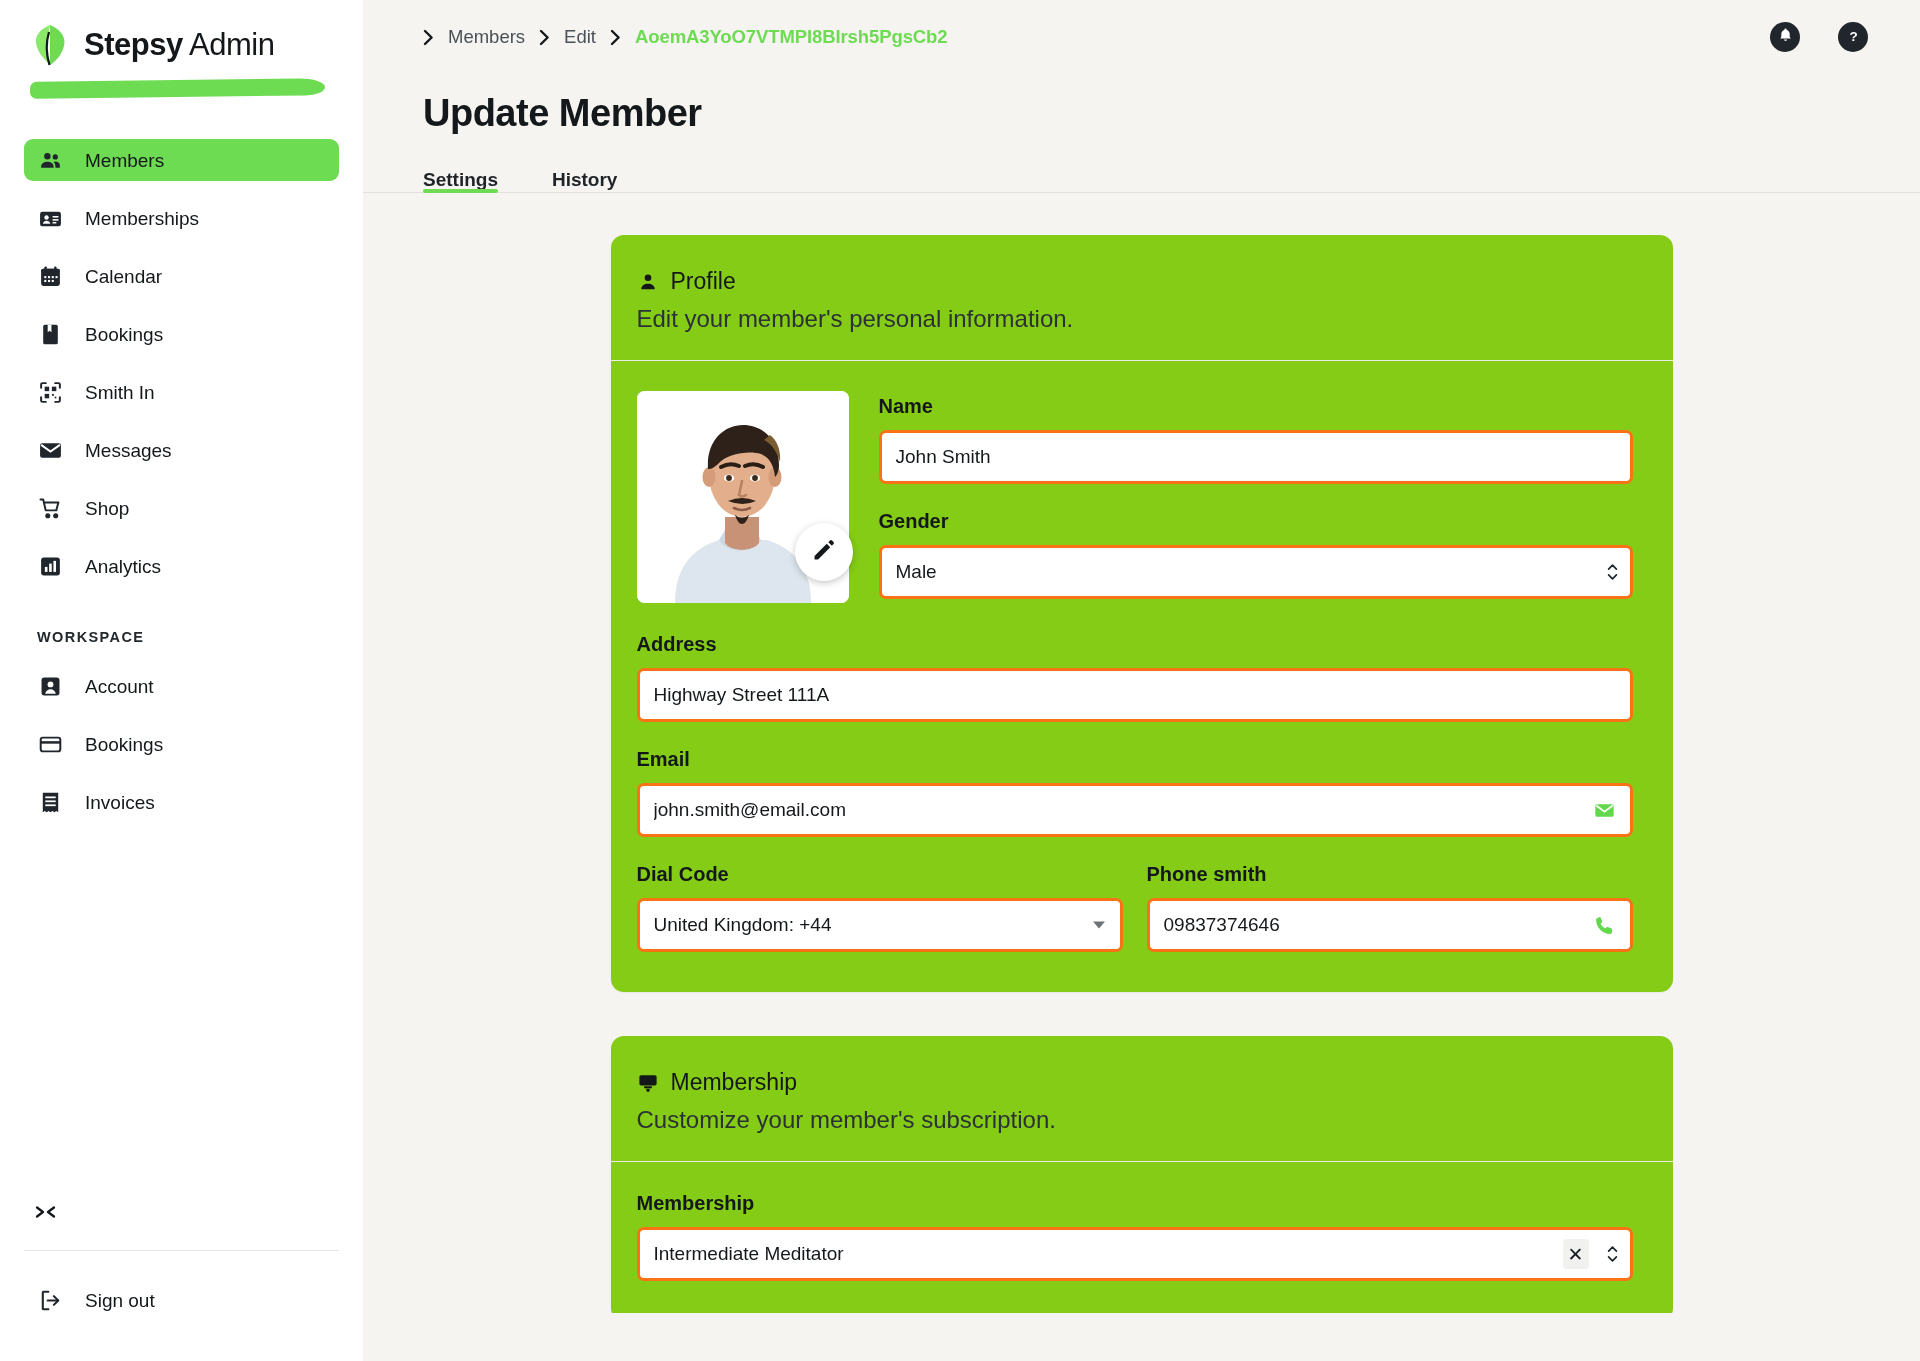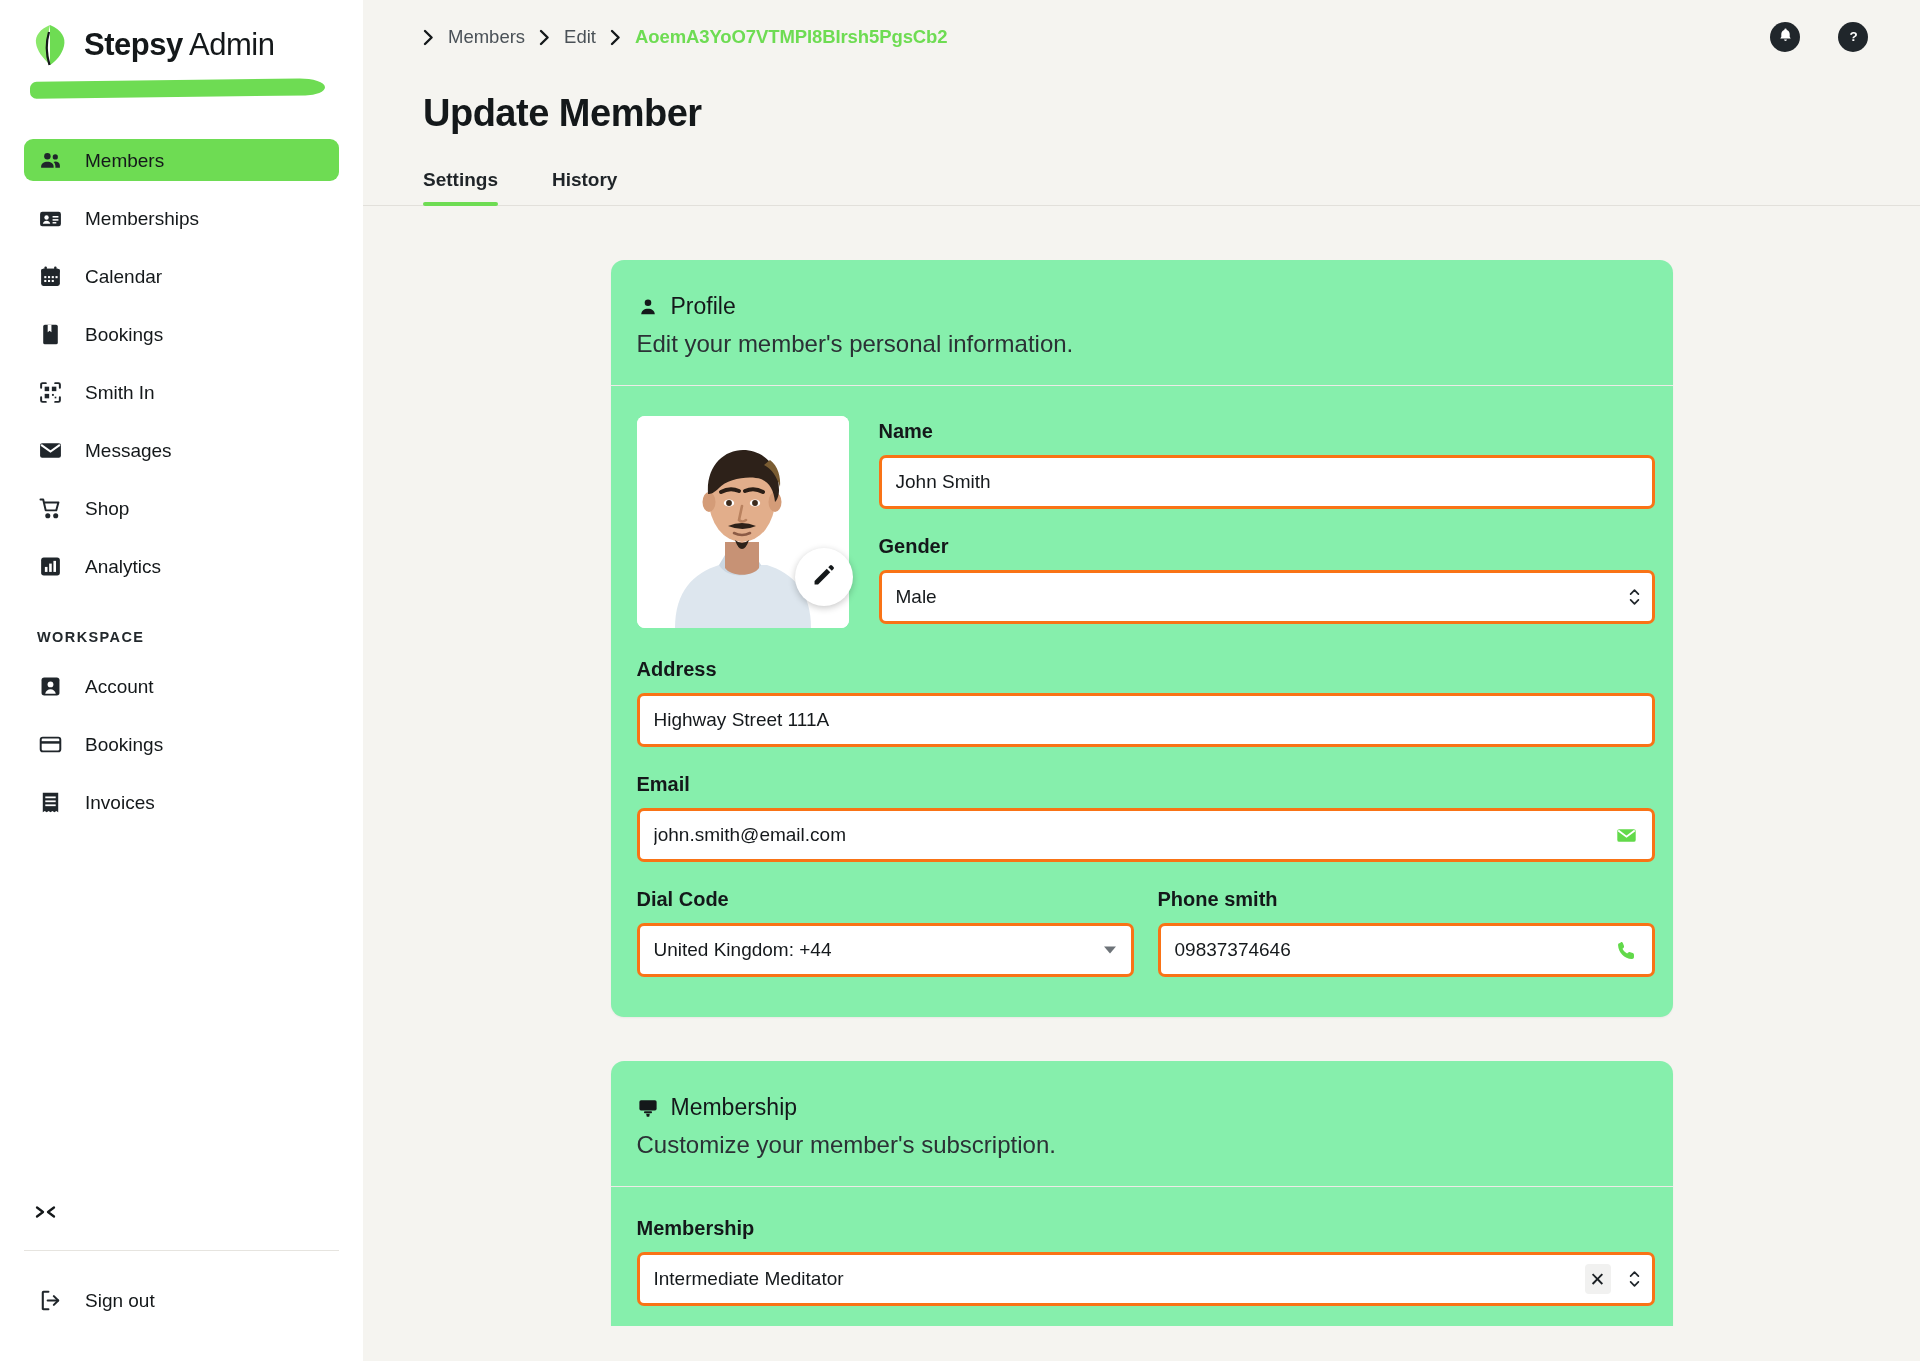--- a/index.html
+++ b/index.html
@@ -93,42 +93,42 @@
   }
 
   .tabs {
     display: flex; gap: 54px;
     padding: 34px 0 0 60px;
     border-bottom: 1px solid #E2E0DB;
     position: relative;
   }
   .tab {
     font-size: 19px; font-weight: 700; color: #1F2428;
-    padding-bottom: 14px; cursor: pointer; position: relative;
+    padding-bottom: 1px; cursor: pointer; position: relative;
   }
   .tab.active::after {
     content: ""; position: absolute; left: 0; right: 0; bottom: -1px;
     height: 4px; background: #6EDC53; border-radius: 2px;
   }
 
   .content { padding: 42px 0 0 0; height: 1120px; overflow: hidden; }
 
   .card {
-    width: 1062px; margin: 12px auto 44px auto;
-    background: #86efac; border-radius: 13px;
+    width: 1062px; margin: 0 auto 44px auto;
+    background: #84cc16; border-radius: 13px;
     box-shadow: 0 1px 2px rgba(16,20,24,.05);
   }
   .card-head { padding: 33px 26px 27px 26px; border-bottom: 1px solid #EDEBE7; }
   .card-head-row { display: flex; align-items: center; gap: 12px; }
   .card-head-ico { width: 22px; height: 22px; color:#14181A; display:flex; align-items:center; }
   .card-head-ico svg { width: 22px; height: 22px; }
   .card-title { font-size: 23px; font-weight: 400; color: #14181A; }
   .card-sub { margin-top: 10px; font-size: 24px; color: #2B3135; }
 
-  .card-body { padding: 30px 18px 40px 26px; }
+  .card-body { padding: 30px 40px 40px 26px; }
 
   .top-row { display: flex; gap: 30px; align-items: flex-start; }
   .avatar-wrap { position: relative; width: 212px; height: 212px; flex: 0 0 212px; }
   .avatar {
     width: 212px; height: 212px; border-radius: 8px; overflow: hidden;
     background: #FFFFFF; position: relative;
   }
   .avatar svg { display:block; width: 212px; height: 212px; }
   .avatar-edit {
     position: absolute; right: -4px; bottom: 22px;

